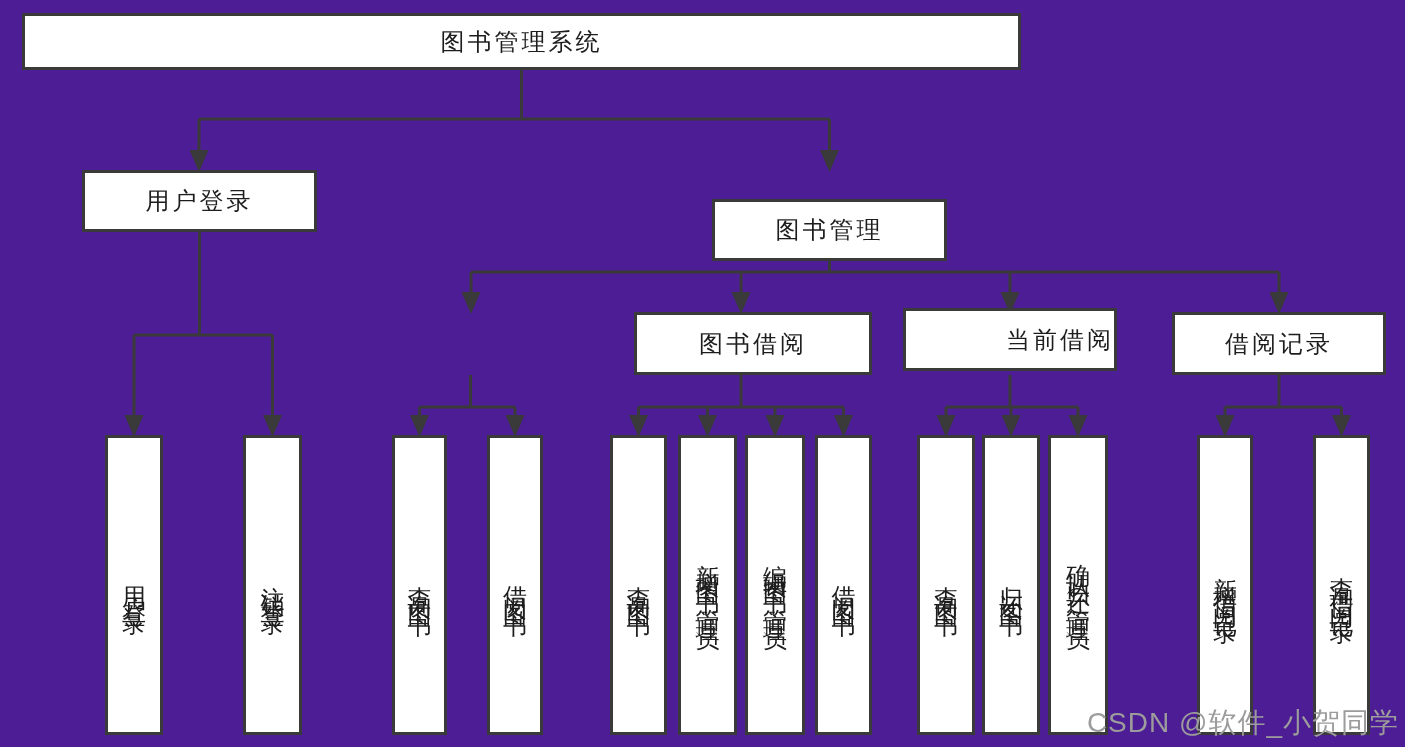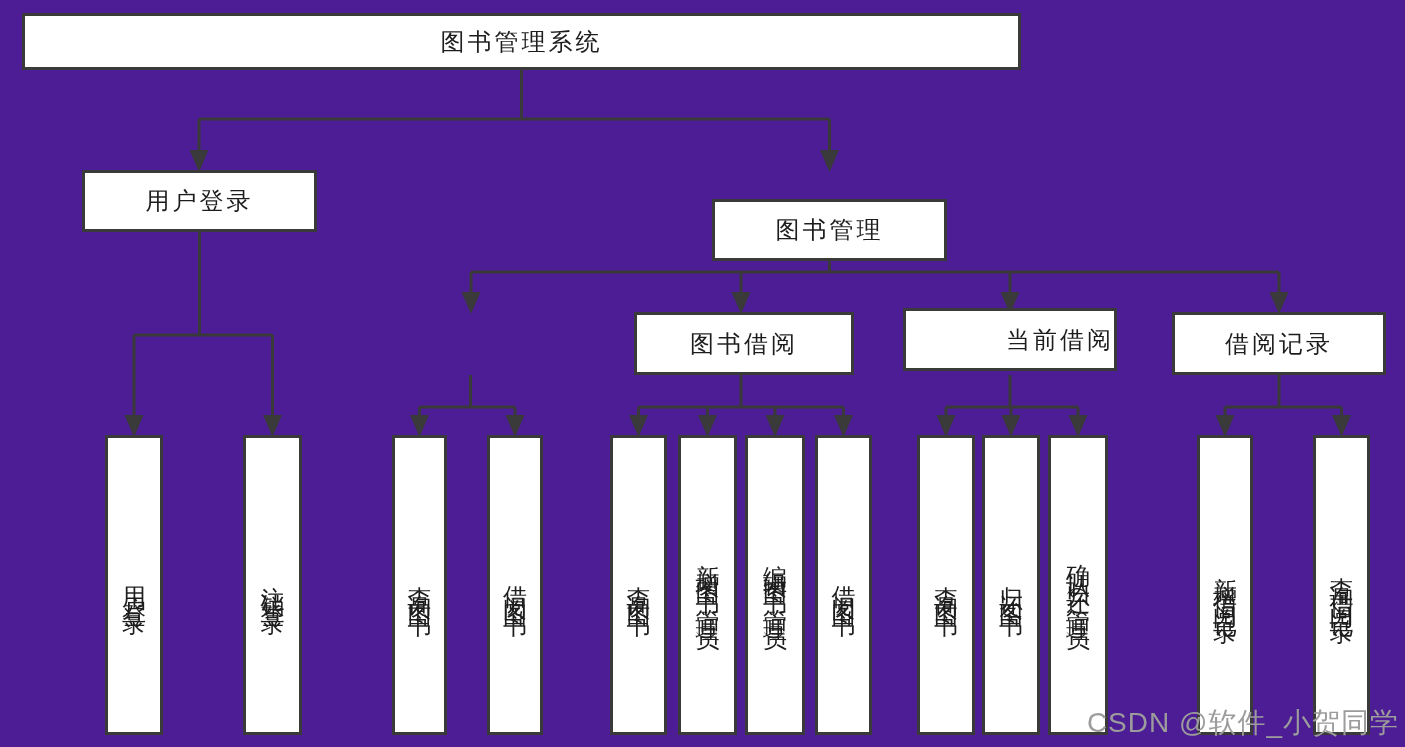--- a/index.html
+++ b/index.html
@@ -35,21 +35,21 @@
     font-size: 24px;
     letter-spacing: 9px;
     line-height: 1;
     color: #1d1d1d;
   }
   
   .n-root        { left: 22px;  top: 13px;  width: 999px; height: 57px; }
   .n-user-login  { left: 82px;  top: 170px; width: 235px; height: 62px; }
   .n-book-mgmt   { left: 712px; top: 170px; width: 235px; height: 62px; margin-top: 29px; }
   .n-new-book    { left: 362px; top: 312px; width: 217px; height: 63px; }
-  .n-book-borrow { left: 634px; top: 312px; width: 220px; height: 63px; }
+  .n-book-borrow { left: 634px; top: 312px; width: 238px; height: 63px; }
   .n-cur-borrow  { left: 903px; top: 308px; width: 214px; height: 63px; justify-content: flex-end; }
   .n-borrow-rec  { left: 1172px;top: 312px; width: 214px; height: 63px; }
   .l4 { top: 435px; height: 300px; }
   .n-ul-login    { left: 105px;  width: 58px; }
   .n-ul-logout   { left: 243px;  width: 59px; }
   .n-nb-query    { left: 392px;  width: 55px; }
   .n-nb-borrow   { left: 487px;  width: 56px; }
   .n-bb-query    { left: 610px;  width: 57px; }
   .n-bb-add      { left: 678px;  width: 59px; }
   .n-bb-edit     { left: 745px;  width: 60px; }

